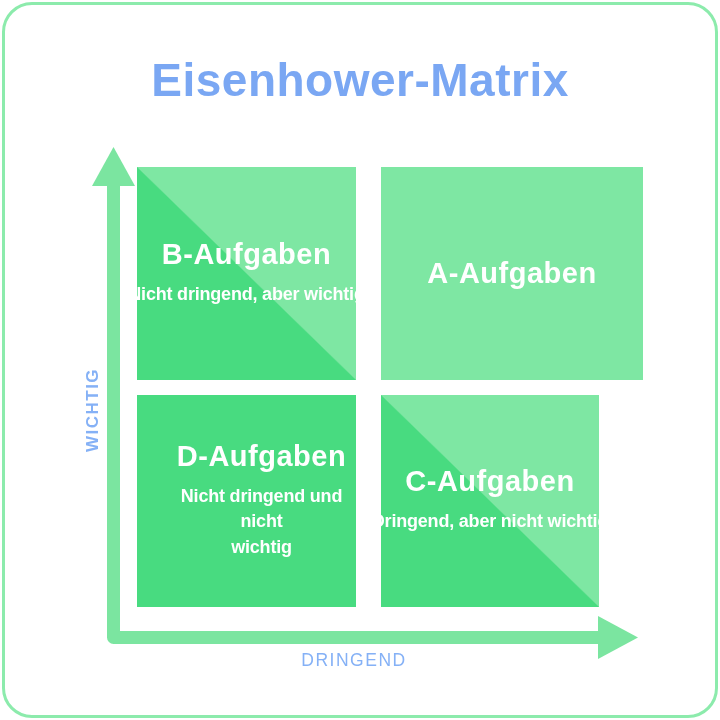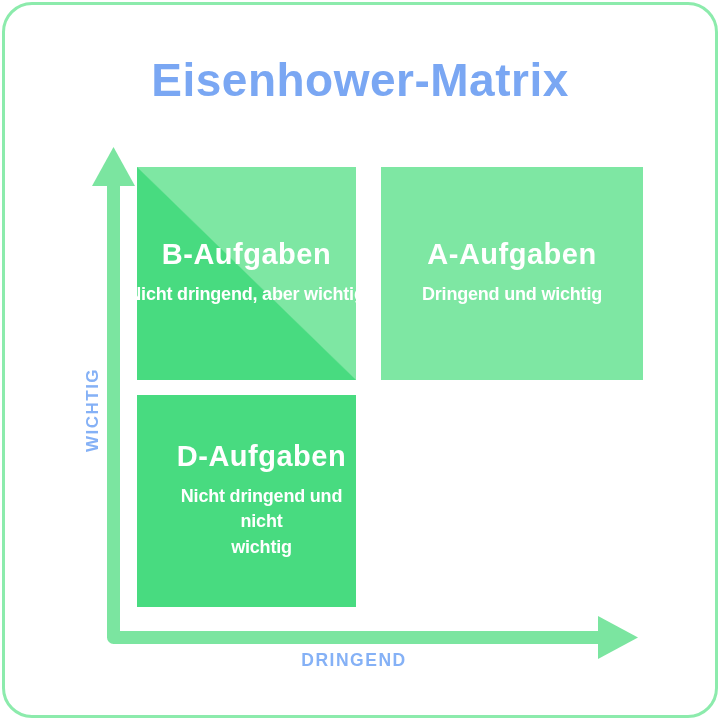--- a/index.html
+++ b/index.html
@@ -30,21 +30,21 @@
   .axes{position:absolute;left:0;top:0;width:720px;height:720px;}
   .axis-line{fill:none;stroke:var(--arrow-green);stroke-width:13;stroke-linejoin:round;}
   .arrowhead{fill:var(--arrow-green);}
   .y-label{
     position:absolute;left:33px;top:400px;width:120px;height:20px;line-height:20px;
     text-align:center;transform:rotate(-90deg);
     font-size:17px;font-weight:700;letter-spacing:1.5px;color:var(--label-blue);
   }
   .x-label{
     position:absolute;left:254px;top:650px;width:200px;
-    text-align:center;font-size:17.5px;font-weight:700;letter-spacing:1.5px;
+    text-align:center;font-size:17.5px;font-weight:400;letter-spacing:1.5px;
     color:var(--label-blue);
   }
   .q{
     position:absolute;display:flex;flex-direction:column;
     align-items:center;justify-content:center;
     color:var(--text-white);text-align:center;
   }
   .q h2{margin:0;font-size:29px;font-weight:700;letter-spacing:0.5px;line-height:1;}
   .q .sub{margin:13px 0 0;font-size:18px;font-weight:700;line-height:1.4;
     letter-spacing:-0.2px;white-space:nowrap;}
@@ -75,23 +75,26 @@
   <div class="y-label">WICHTIG</div>
   <div class="x-label">DRINGEND</div>
 
   <section class="q q-b q-split">
     <h2>B-Aufgaben</h2>
     <p class="sub">Nicht dringend, aber wichtig</p>
   </section>
 
   <section class="q q-a q-light">
     <h2>A-Aufgaben</h2>
-    <p class="sub">Dringend und wichtig</p>
   </section>
 
   <section class="q q-d q-dark">
     <h2>D-Aufgaben</h2>
     <p class="sub">Nicht dringend und nicht
 wichtig</p>
   </section>
 
+  <section class="q q-c q-split">
+    <h2>C-Aufgaben</h2>
+    <p class="sub">Dringend, aber nicht wichtig</p>
+  </section>
 
 </div>
 
 </body></html>

